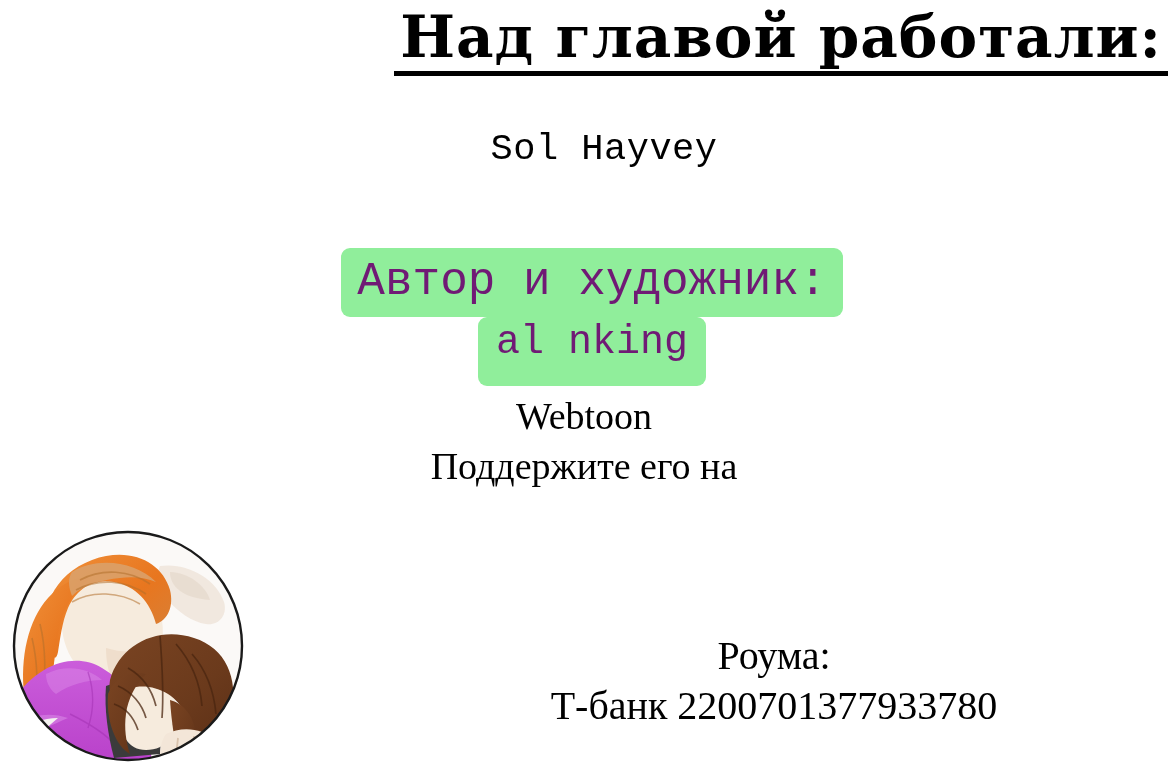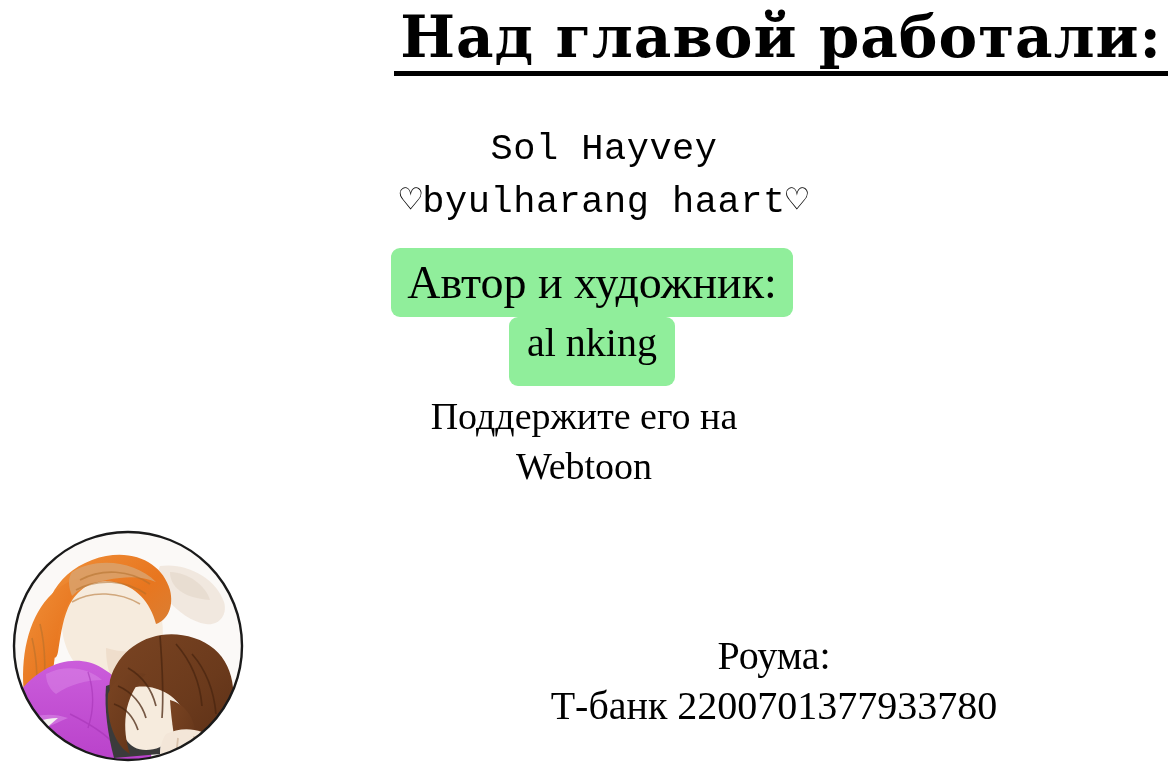--- a/index.html
+++ b/index.html
@@ -70,22 +70,22 @@
     width: 1168px;
     text-align: center;
   }
   .green-row {
     line-height: 0;
   }
   .hl {
     display: inline-block;
     background: #90ee9b;
     border-radius: 9px;
-    font-family: Liberation Serif, serif;
-    color: #000000;
+    font-family: Liberation Mono, monospace;
+    color: #701a75;
     white-space: nowrap;
     margin-left: 16px;
   }
   .hl-role {
     font-size: 46px;
     line-height: 1.42;
     padding: 2px 16px 2px 16px;
     font-weight: 400;
   }
   .hl-name {
@@ -139,35 +139,34 @@
 <body>
 
 <div id="page">
 
   <div class="title-wrap">
     <span class="title-text">Над главой работали:</span>
   </div>
 
   <div class="mono-block">
     <div class="mono-line">Sol Hayvey</div>
-    <div class="mono-line">♡byulharang haart♡</div>
   </div>
 
   <div class="green-block">
     <div class="green-row">
       <span class="hl hl-role">Автор и художник:</span>
     </div>
     <div class="green-row">
       <span class="hl hl-name">al nking</span>
     </div>
   </div>
 
   <div class="support-block">
+    <div class="support-line">Webtoon</div>
     <div class="support-line">Поддержите его на</div>
-    <div class="support-line">Webtoon</div>
   </div>
 
   <div class="donate-block">
     <div class="donate-line">Роума:</div>
     <div class="donate-line">Т-банк 2200701377933780</div>
   </div>
 
   <div class="illo">
     <svg viewBox="0 0 236 236" width="236" height="236">
       <defs>

